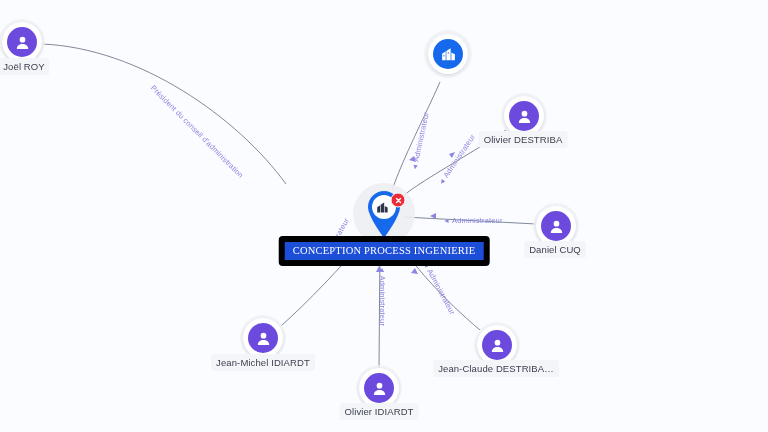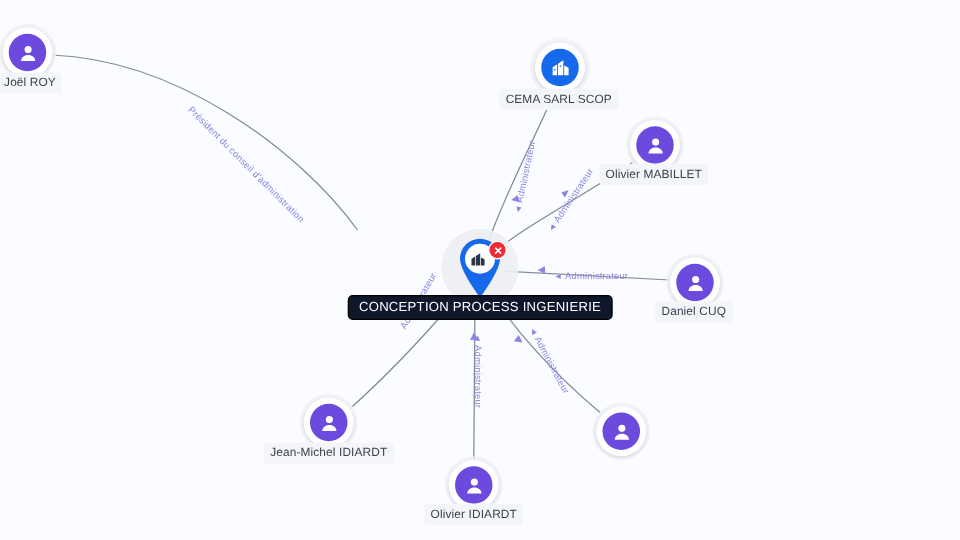--- a/index.html
+++ b/index.html
@@ -94,29 +94,30 @@
     border: 1.5px solid #ffffff;
     transform: translate(-50%, -50%);
     display: flex; align-items: center; justify-content: center;
   }
   .pin-badge svg { width: 8px; height: 8px; display: block; }
 
   .central-label {
     position: absolute;
     transform: translate(-50%, 0);
     white-space: nowrap;
-    background: #0f172a;
+    background: #1d4ed8;
     color: #ffffff;
     font-size: 10.5px;
     line-height: 14px;
     font-weight: 400;
     padding: 2px 8px;
     border-radius: 4px;
     letter-spacing: .2px;
-    border: 1px solid #000000;
+    border: 6px solid #000000;
+    font-family: Liberation Serif, serif;
   }
 
   
   .edge-label {
     position: absolute;
     white-space: nowrap;
     color: #8b86e0;
     font-size: 7.5px;
     line-height: 9px;
     letter-spacing: .15px;
@@ -201,33 +202,32 @@
     <div class="node-disc">
       <svg class="glyph" viewBox="0 0 24 24" fill="#ffffff">
         <path d="M3 20V11l5-3.5V20H3z"></path>
         <path d="M9 20V7l6-4v17H9z"></path>
         <path d="M16 20V9l5 2.5V20h-5z"></path>
         <rect x="4.6" y="13" width="1.6" height="1.6" fill="#1769ec"></rect>
         <rect x="11" y="9" width="1.6" height="1.6" fill="#1769ec"></rect>
       </svg>
     </div>
   </div>
-  <div class="node-label" style="left:447px; top:71px;">CEMA SARL SCOP</div>
 
   <div class="node person" style="left:524px; top:116px;">
     <div class="node-halo"></div>
     <div class="node-ring"></div>
     <div class="node-disc">
       <svg class="glyph" viewBox="0 0 24 24" fill="#ffffff">
         <circle cx="12" cy="8" r="4"></circle>
         <path d="M4 21c0-4.4 3.6-7 8-7s8 2.6 8 7z"></path>
       </svg>
     </div>
   </div>
-  <div class="node-label" style="left:523px; top:131px;">Olivier MABILLET</div>
+  <div class="node-label" style="left:523px; top:131px;">Olivier DESTRIBA</div>
 
   <div class="node person" style="left:556px; top:226px;">
     <div class="node-halo"></div>
     <div class="node-ring"></div>
     <div class="node-disc">
       <svg class="glyph" viewBox="0 0 24 24" fill="#ffffff">
         <circle cx="12" cy="8" r="4"></circle>
         <path d="M4 21c0-4.4 3.6-7 8-7s8 2.6 8 7z"></path>
       </svg>
     </div>
@@ -237,20 +237,21 @@
   <div class="node person" style="left:497px; top:345px;">
     <div class="node-halo"></div>
     <div class="node-ring"></div>
     <div class="node-disc">
       <svg class="glyph" viewBox="0 0 24 24" fill="#ffffff">
         <circle cx="12" cy="8" r="4"></circle>
         <path d="M4 21c0-4.4 3.6-7 8-7s8 2.6 8 7z"></path>
       </svg>
     </div>
   </div>
+  <div class="node-label" style="left:496px; top:360px;">Jean-Claude DESTRIBA…</div>
 
   <div class="node person" style="left:379px; top:388px;">
     <div class="node-halo"></div>
     <div class="node-ring"></div>
     <div class="node-disc">
       <svg class="glyph" viewBox="0 0 24 24" fill="#ffffff">
         <circle cx="12" cy="8" r="4"></circle>
         <path d="M4 21c0-4.4 3.6-7 8-7s8 2.6 8 7z"></path>
       </svg>
     </div>

